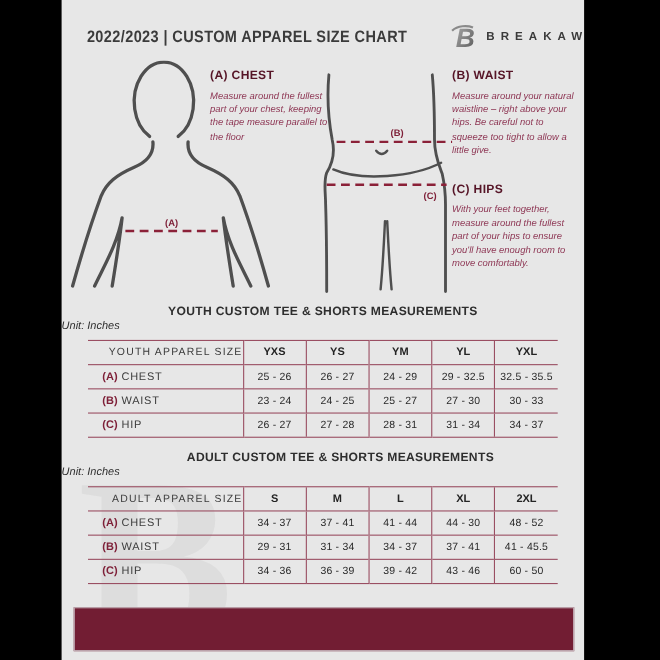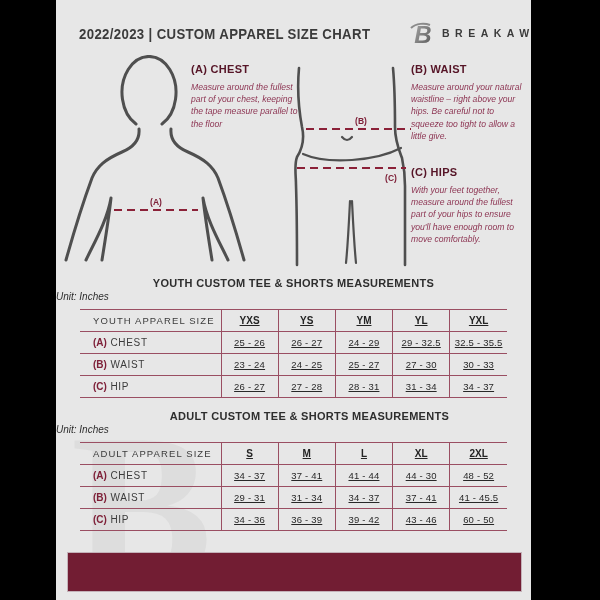--- a/index.html
+++ b/index.html
@@ -50,23 +50,23 @@
     font-style:italic; font-size:10px; color:#2e2e2e;
   }
   .yt-title { top:277px; } .yt-unit { top:291px; }
   .at-title { top:410px;padding-left:16px; } .at-unit  { top:424px; }
   
   .tbl-wrap { position:absolute; left:24px; width:427px; z-index:1; }
   .yt-table { top:309px; } .at-table { top:442px; }
   table { border-collapse:collapse; table-layout:fixed; width:427px; background:transparent; }
   th, td { height:21px; padding:0; border-top:1.4px solid #9a4e62; vertical-align:middle; }
   tr:last-child th, tr:last-child td { border-bottom:1.4px solid #9a4e62; }
-  th:not(:first-child), td:not(:first-child) { border-left:1.2px solid #9a4e62;text-decoration:underline; }
+  th:not(:first-child), td:not(:first-child) { border-left:1.2px solid #9a4e62; }
   th.lbl {
-    text-align:left; padding-left:13px; font-weight:400; font-size:9.5px;
+    text-align:right; padding-left:13px; font-weight:400; font-size:9.5px;
     color:#3b3b3b; letter-spacing:1.1px;
   }
   th.size { font-weight:700; font-size:10px; color:#242424; text-align:center; }
   td.rowlbl { text-align:left; padding-left:13px; font-size:10px; color:#3b3b3b; letter-spacing:.7px; }
   td.rowlbl .pfx { color:#7e2038; font-weight:700; letter-spacing:0; }
   td.val { text-align:center; font-size:9.5px; color:#282828; letter-spacing:.2px; }
   
   .watermark {
     position:absolute; left:15px; top:403px; z-index:0;
     font-family:"Liberation Serif", serif; font-weight:700;

